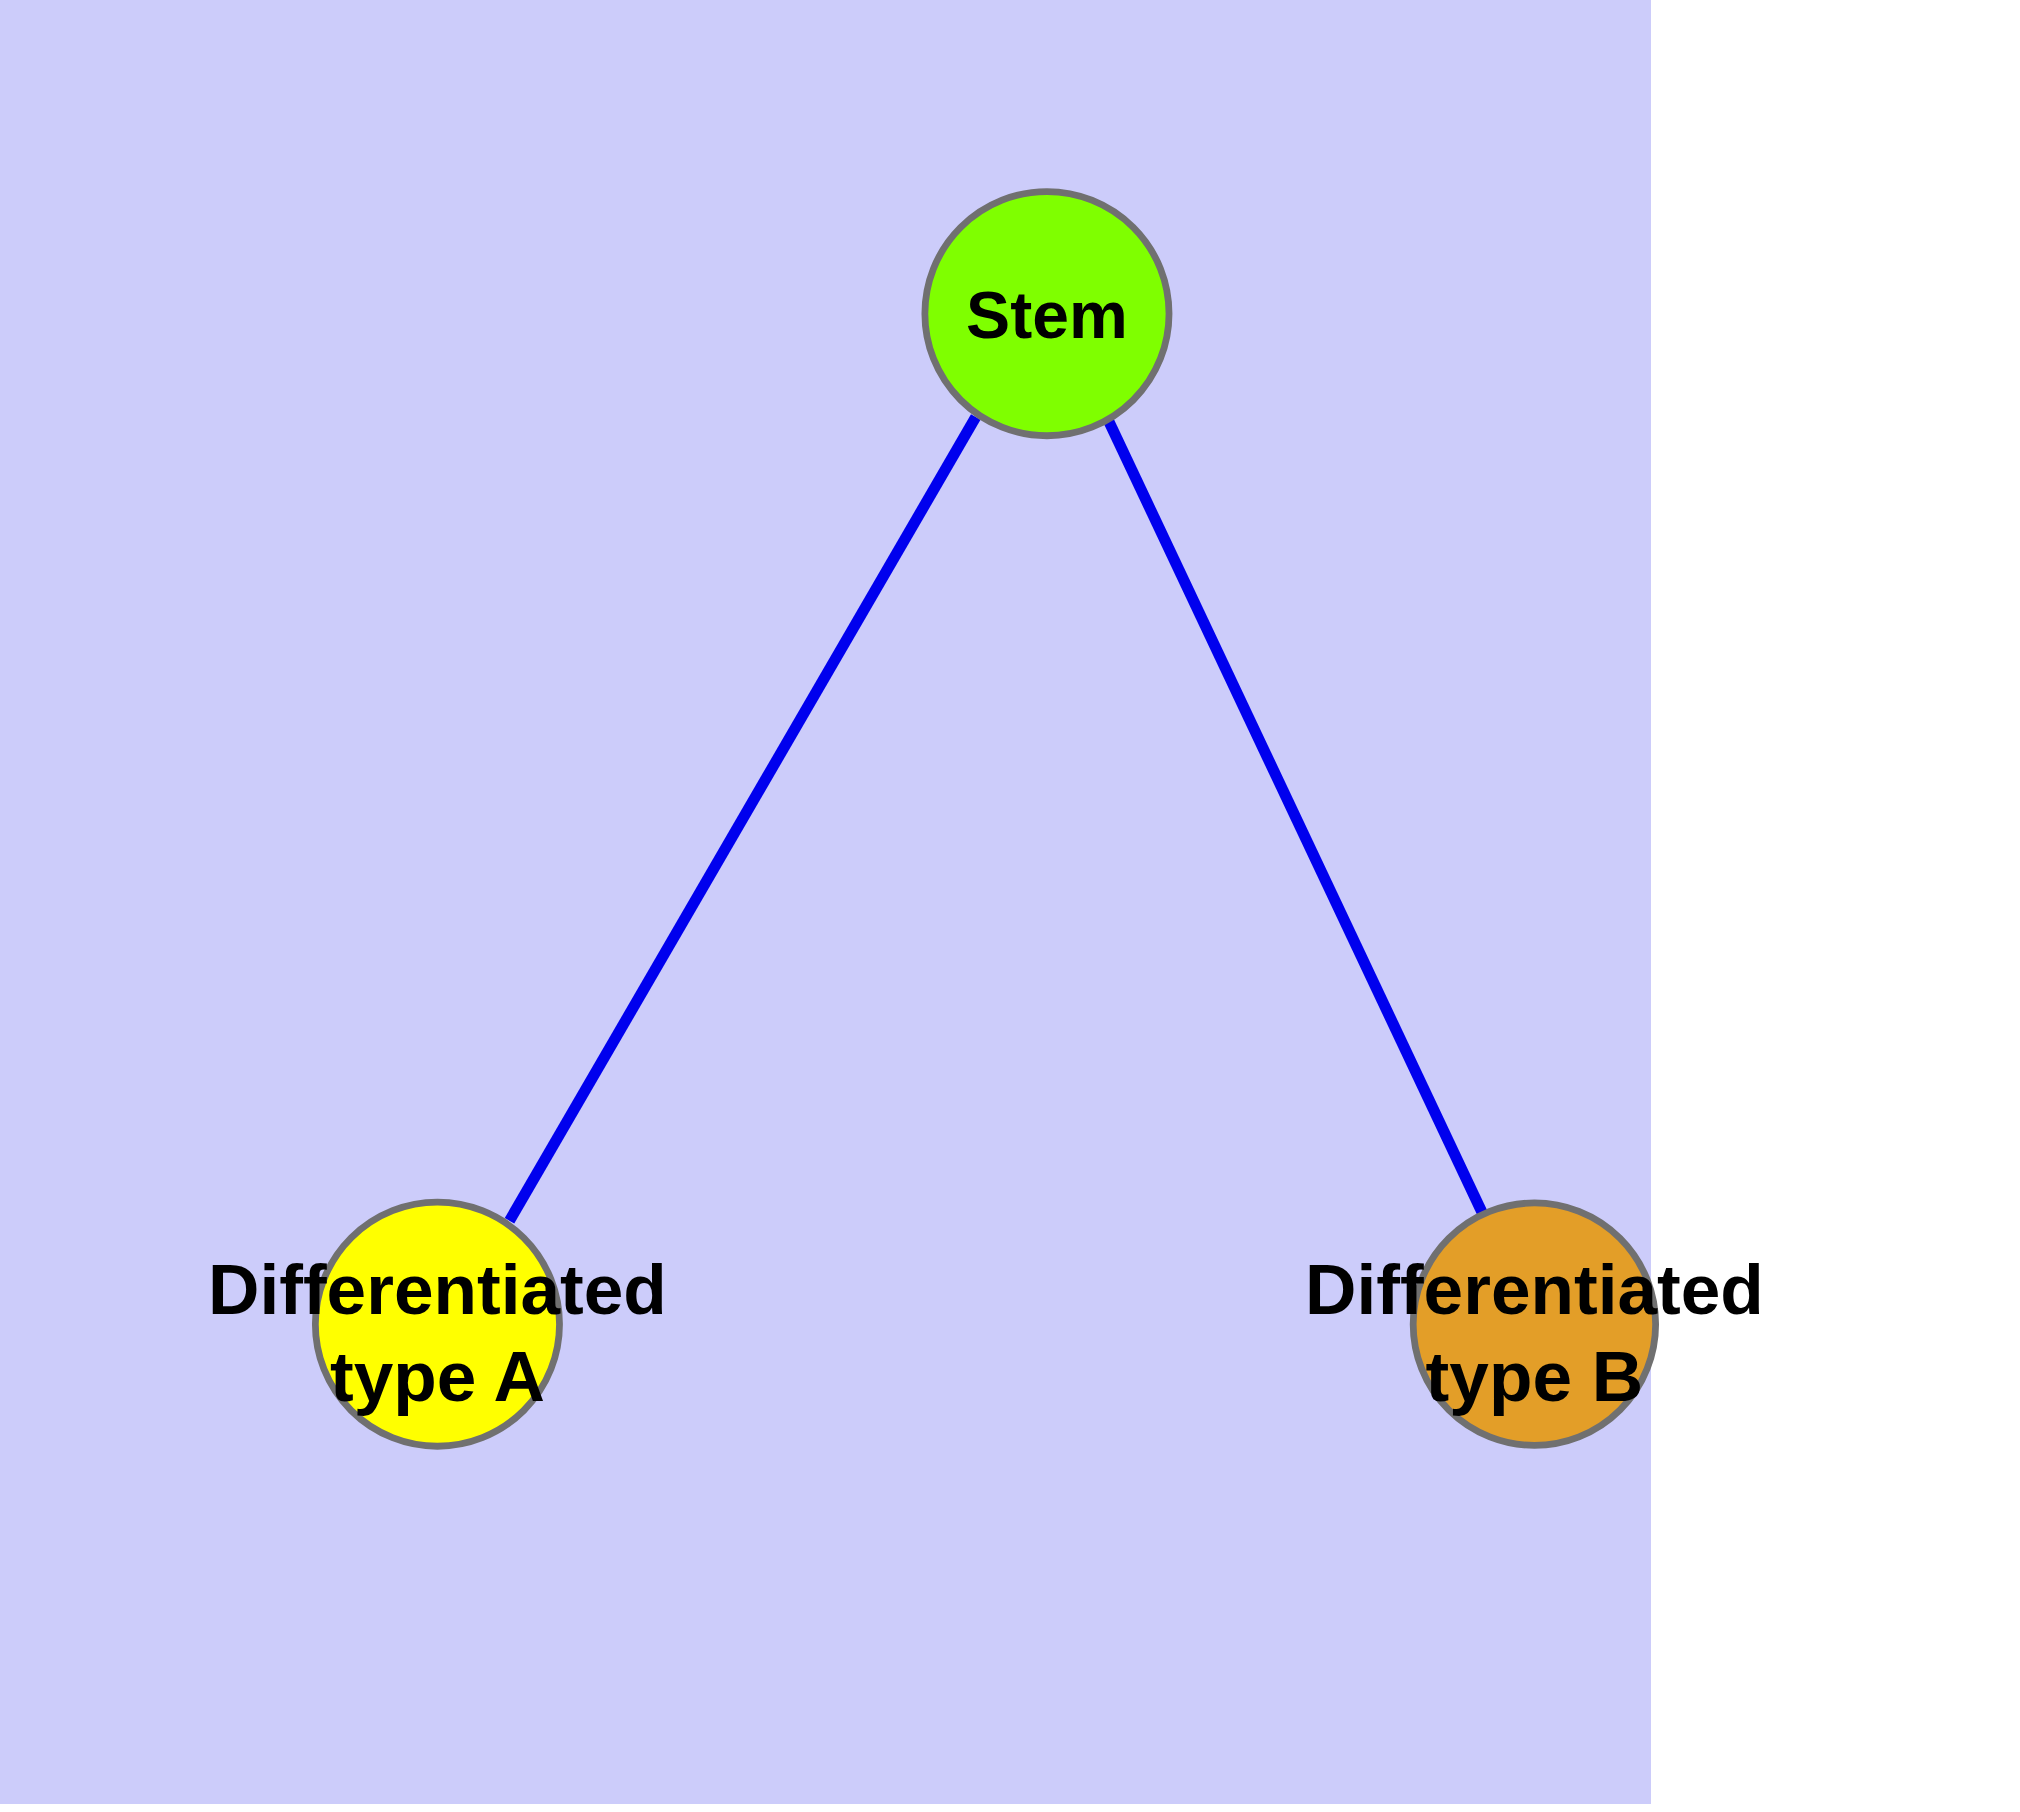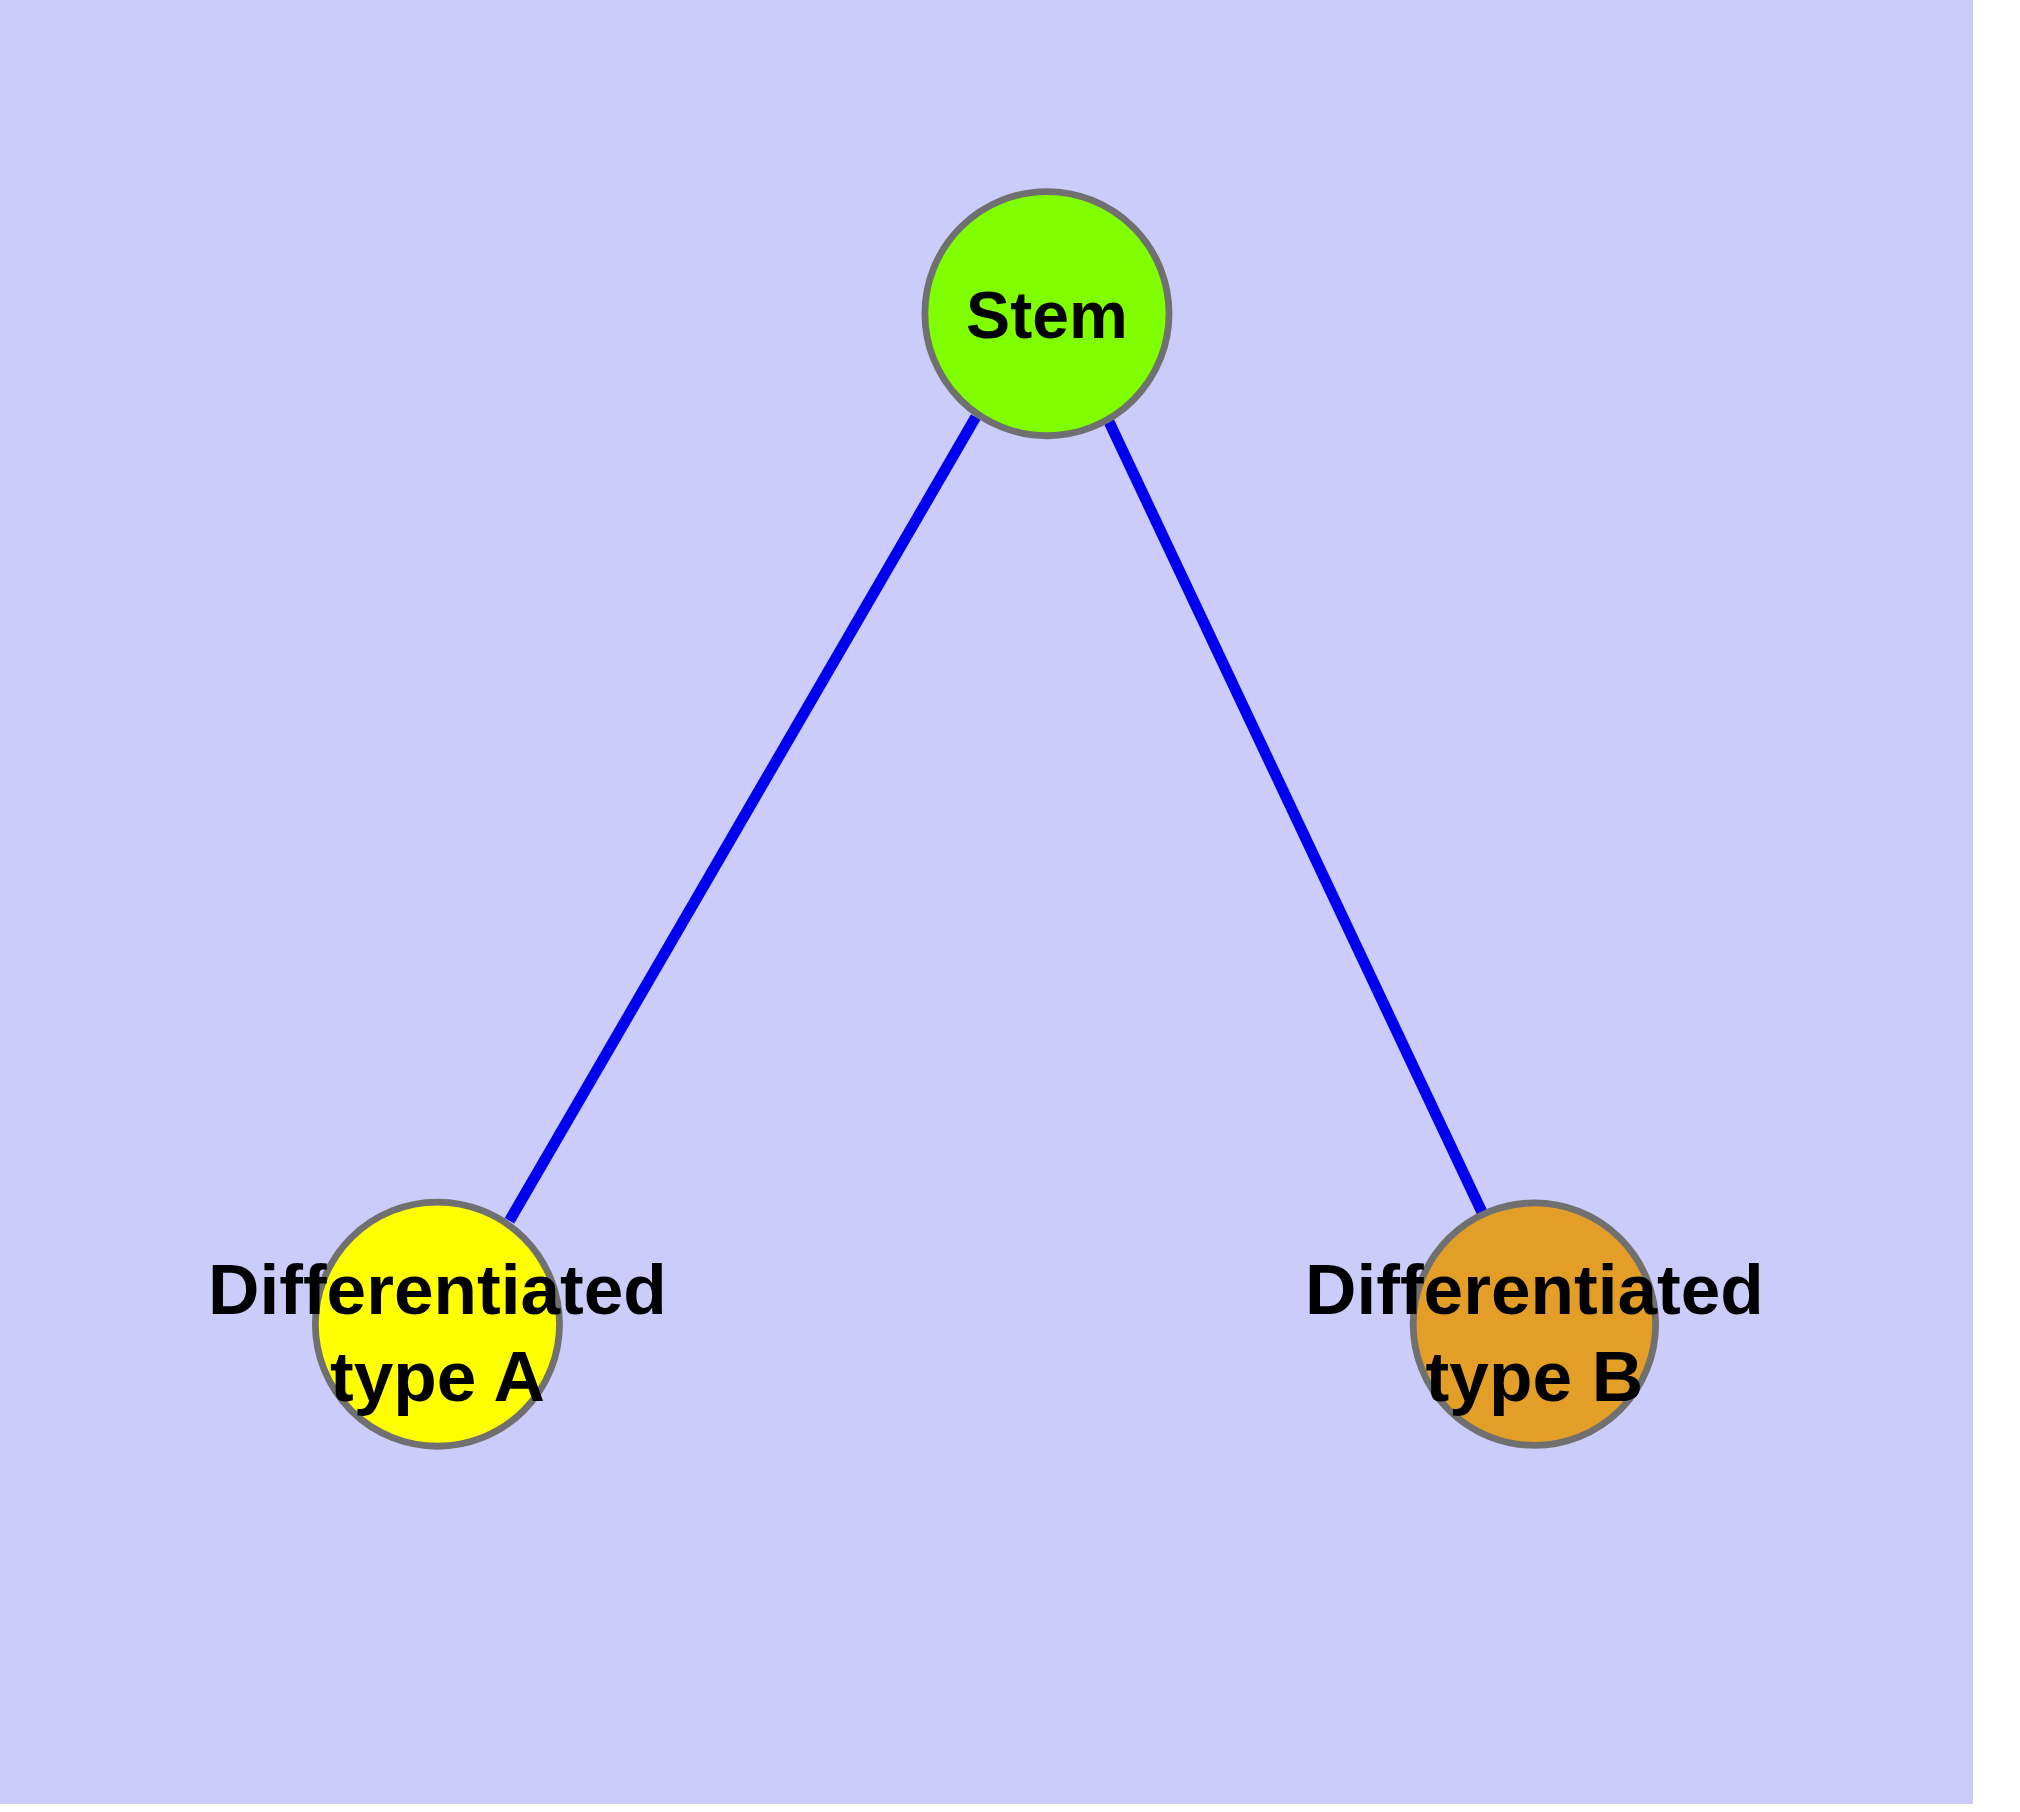--- a/index.html
+++ b/index.html
@@ -16,21 +16,21 @@
   #canvas {
     position: relative;
     width: 2021px;
     height: 1812px;
     background: #ffffff;
   }
   #plot-area {
     position: absolute;
     left: 0;
     top: 0;
-    width: 1973px;
+    width: 1651px;
     height: 1804px;
     background: #ccccfa;
   }
   #graph-svg {
     position: absolute;
     left: 0;
     top: 0;
     width: 2021px;
     height: 1804px;
     display: block;

